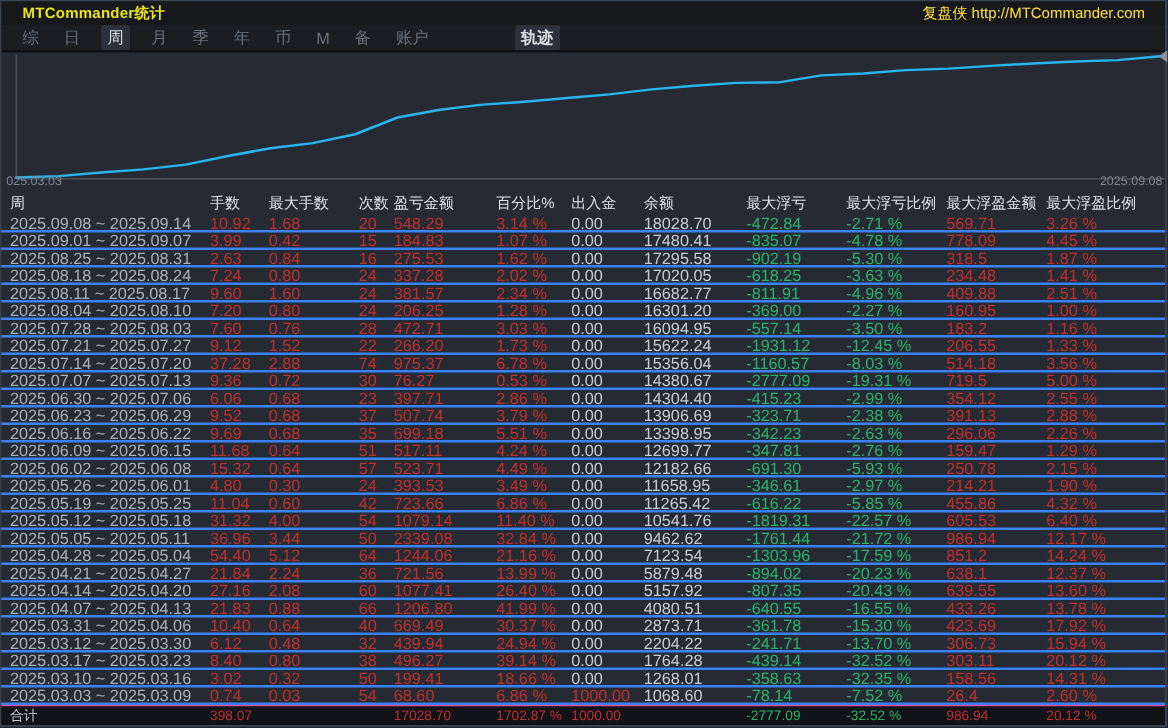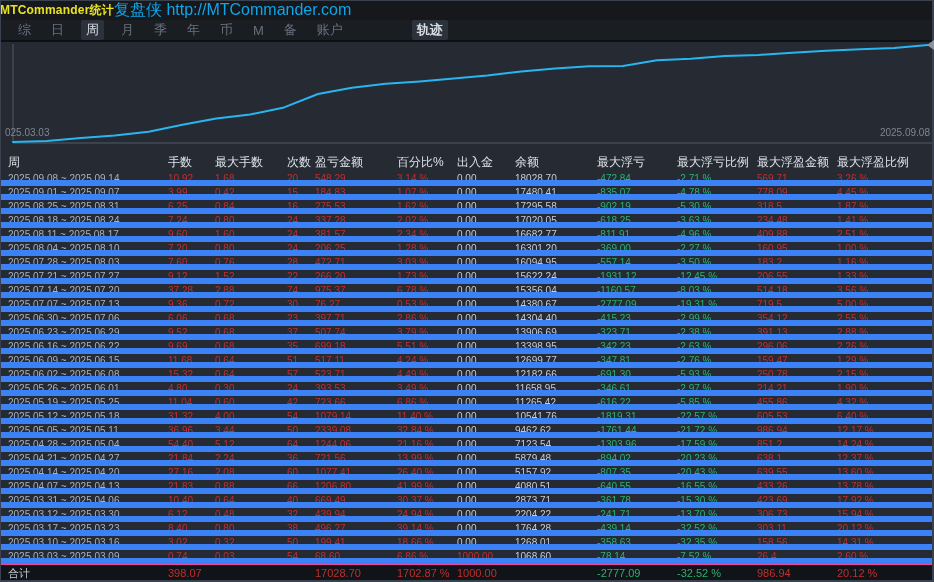--- a/index.html
+++ b/index.html
@@ -3,49 +3,49 @@
 <meta charset="utf-8">
 <style>
   * { margin:0; padding:0; box-sizing:border-box; }
   html,body { width:934px; height:582px; background:#14161a; overflow:hidden;
               font-family:"Liberation Sans","DejaVu Sans",sans-serif; }
   .window { position:relative; width:934px; height:582px; background:#14161a; }
   .frame { position:absolute; inset:0; border:1px solid #39424e; border-right-width:2px;
            border-bottom-width:2px; pointer-events:none; z-index:50; }
 
   
-  .titlebar { height:20px; display:flex; align-items:center;
-              padding:0 0; background:#16181c; }
+  .titlebar { height:20px; display:flex; justify-content:space-between; align-items:center;
+              padding:0 18px; background:#16181c; }
   .app-title { color:#e9e41e; font-size:12px; font-weight:bold; letter-spacing:.2px; }
-  .site-link { color:#0ea5e9; font-size:16px; }
+  .site-link { color:#fde047; font-size:12px; }
 
   
   .menubar { height:22px; display:flex; align-items:center; padding:0 0 0 15px;
              background:#1a1d22; border-bottom:2px solid #0d0f12; }
   .menu-item { color:#67707c; font-size:13px; margin-right:14px; padding:1px 3px;
                cursor:pointer; white-space:nowrap; }
   .menu-item.active { background:#2c323b; color:#d9dee5; border-radius:2px; padding:1px 5px; }
   .menu-item-track { margin-left:52px;font-weight:bold; }
 
   
   .chart { position:relative; height:110px; background:#252a33; }
   .chart svg { position:absolute; inset:0; }
-  .x-label { position:absolute; bottom:14px; font-size:10px; color:#7e8793; }
+  .x-label { position:absolute; bottom:1px; font-size:10px; color:#7e8793; }
   .x-label.left { left:5px; }
   .x-label.right { right:4px;text-align:center; }
   .edge-arrow { position:absolute; right:0; width:0; height:0; z-index:51;
                 border-top:5px solid transparent; border-bottom:5px solid transparent;
                 border-right:7px solid #8a93a0; }
 
   
   .table { background:#262b33; height:452px; }
   .grid-row { display:grid; padding-left:8px;
     grid-template-columns:160px 47px 72px 28px 82px 60px 58px 82px 80px 80px 80px 1fr; }
   .thead { height:20px; line-height:20px; font-size:12px; color:#dde2e9; }
-  .trow  { height:14px; line-height:13px; font-size:10px; border-bottom:6px solid #3b82f6;
+  .trow  { height:14px; line-height:13px; font-size:13px; border-bottom:2px solid #3b82f6;
            cursor:default; }
   .trow span { overflow:hidden; white-space:nowrap; }
   .c-date  { color:#a8b1bd; }
   .c-red   { color:#c22f2c; }
   .c-green { color:#2bb36c; }
   .c-white { color:#c7ccd4; }
   .row-total { height:18px; line-height:17px; font-size:11px; background:#101318;
                border-top:1px solid #ec4899; border-bottom:none; }
 </style>
 </head>
@@ -124,21 +124,21 @@
           <span class="c-red">1.07 %</span>
           <span class="c-white">0.00</span>
           <span class="c-white">17480.41</span>
           <span class="c-green">-835.07</span>
           <span class="c-green">-4.78 %</span>
           <span class="c-red">778.09</span>
           <span class="c-red">4.45 %</span>
         </div>
         <div class="grid-row trow">
           <span class="c-date">2025.08.25 ~ 2025.08.31</span>
-          <span class="c-red">6.25</span>
+          <span class="c-red">2.63</span>
           <span class="c-red">0.84</span>
           <span class="c-red">16</span>
           <span class="c-red">275.53</span>
           <span class="c-red">1.62 %</span>
           <span class="c-white">0.00</span>
           <span class="c-white">17295.58</span>
           <span class="c-green">-902.19</span>
           <span class="c-green">-5.30 %</span>
           <span class="c-red">318.5</span>
           <span class="c-red">1.87 %</span>

